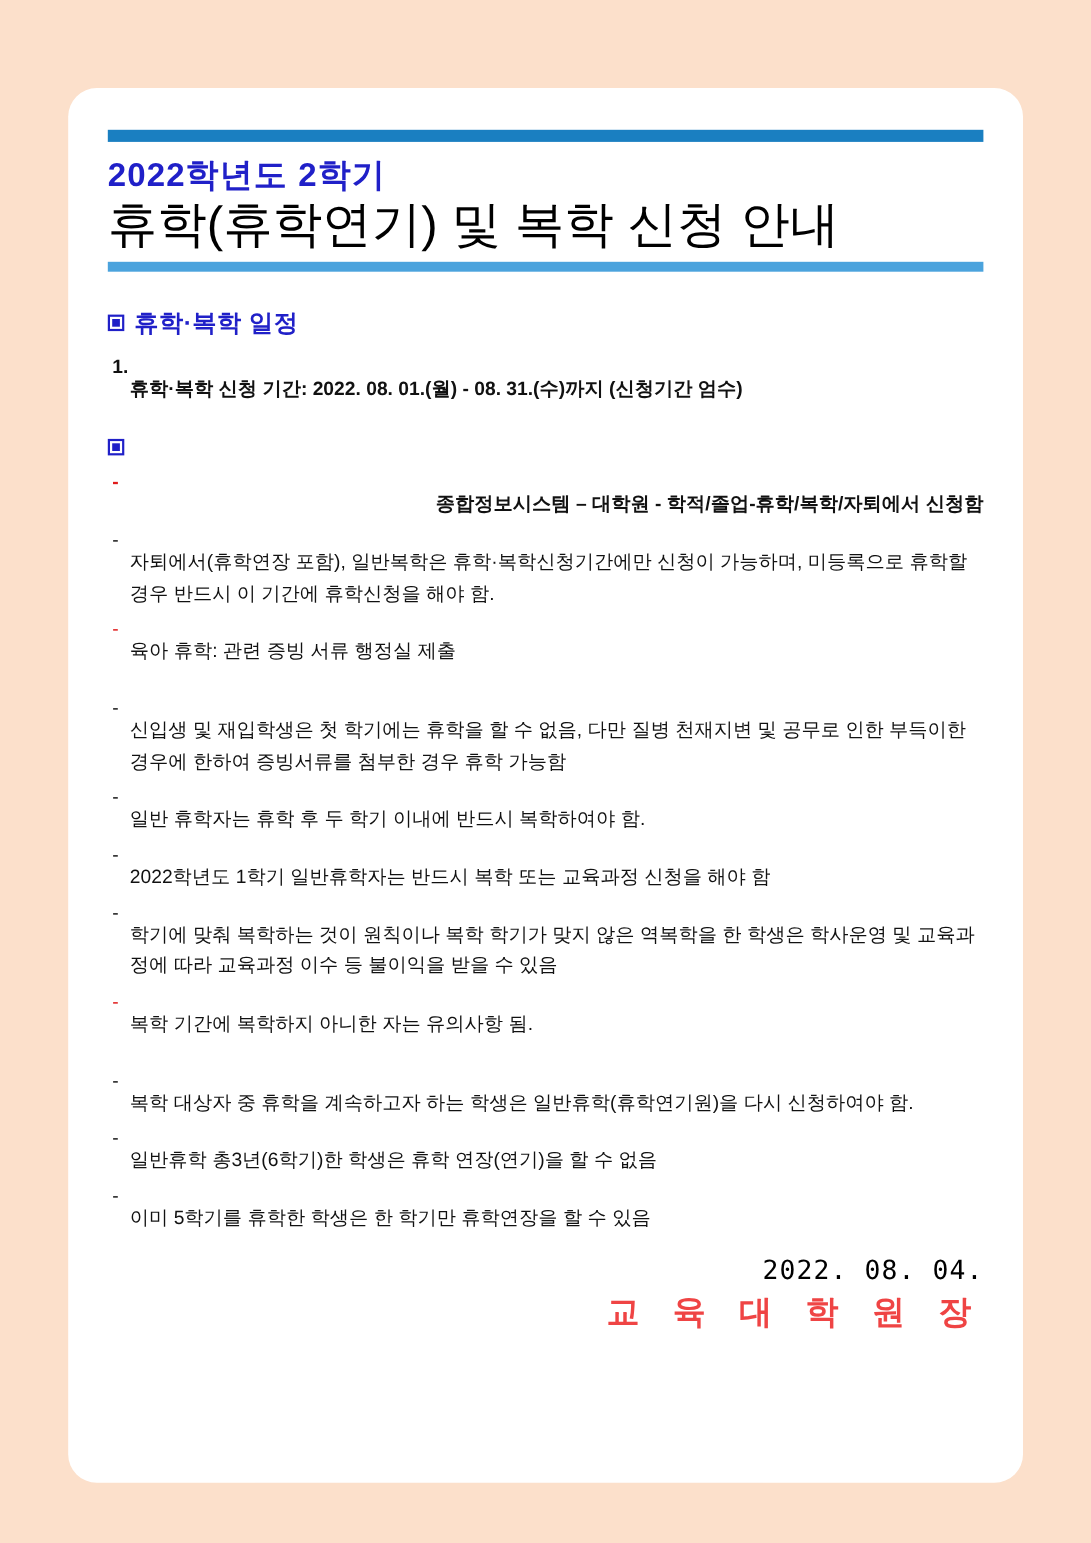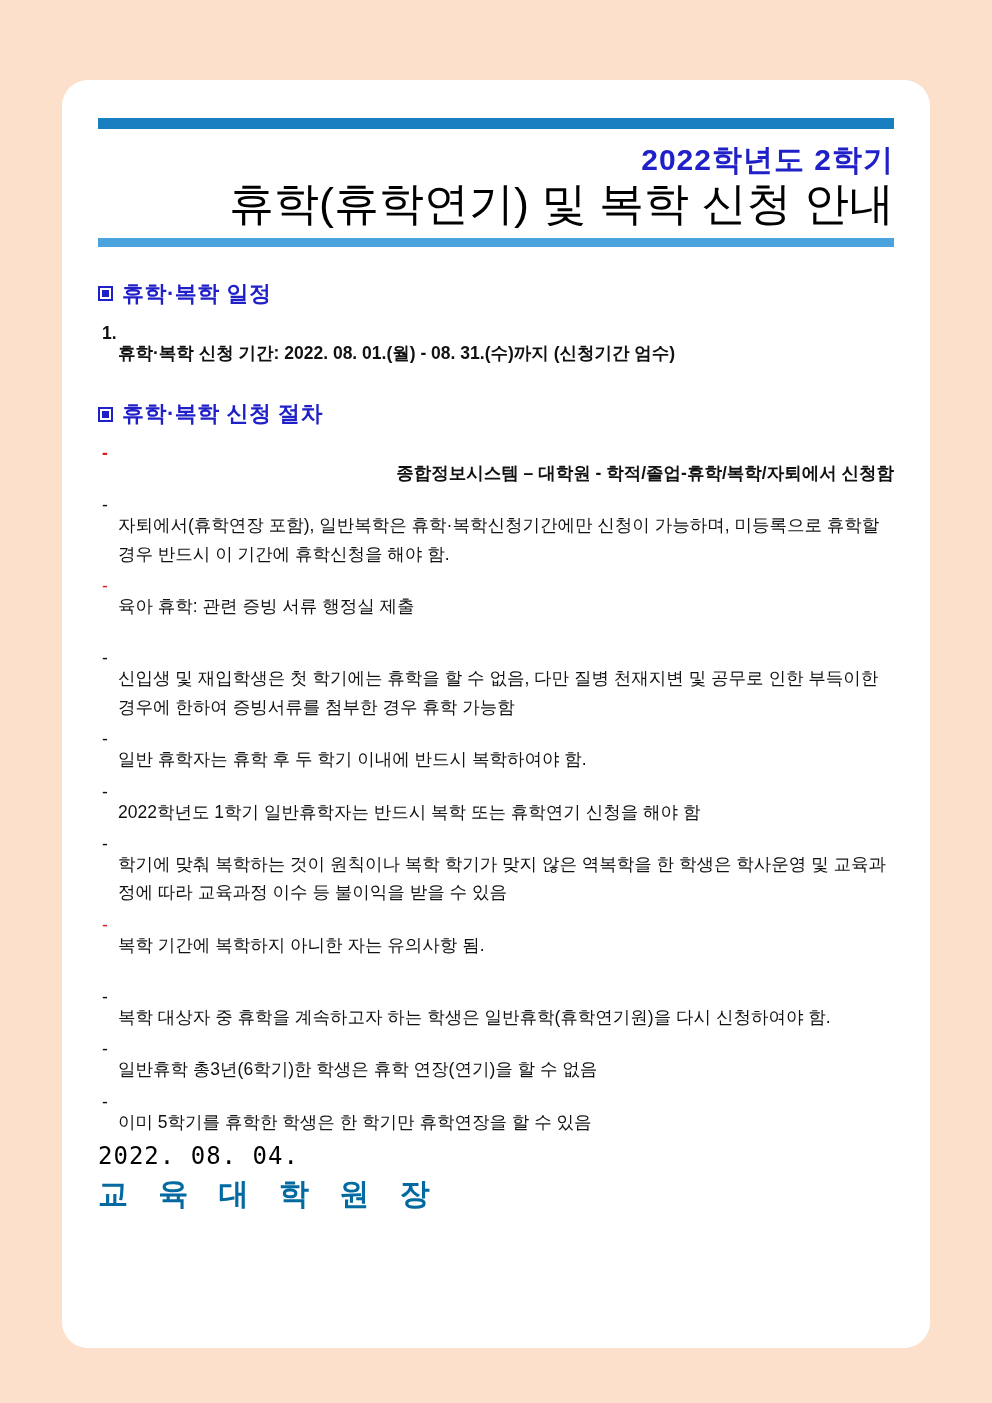--- a/index.html
+++ b/index.html
@@ -34,21 +34,21 @@
     height: 11px;
     background: #1a7fc1;
     margin: 0 0 14px 0;
   }
   .rule-bottom {
     height: 9px;
     background: #4ba3dd;
     margin: 8px 0 0 0;
   }
   .title-wrap {
-    text-align: right;
+    text-align: left;
   }
   .title-sub {
     color: #2020c8;
     font-size: 30px;
     font-weight: bold;
     letter-spacing: 1px;
     line-height: 1.1;
     margin-bottom: 2px;
   }
   .title-main {
@@ -111,35 +111,35 @@
     box-sizing: border-box;
   }
   ul.items li .tx {
     flex: 1;
     margin-top: 20px;
   }
   li.red, li.red .mk { color: #e01b1b; }
   li.bold .tx, li.bold .mk { font-weight: bold; text-align: right; }
   li.numbered { font-weight: bold; color: #e01b1b; font-size: 17px; }
   .sign {
-    margin-top: 6px;
-    text-align: left;
+    margin-top: 20px;
+    text-align: right;
   }
   .sign-date {
     font-family: "DejaVu Sans Mono", monospace;
     font-size: 24px;
     letter-spacing: 1px;
     color: #000;
     margin-bottom: 4px;
   }
   .sign-name {
     font-size: 30px;
     font-weight: bold;
     letter-spacing: 11px;
-    color: #0369a1;
+    color: #ef4444;
   }
 </style>
 </head>
 <body>
 
 <div class="page">
   <div class="inner">
 
     <div class="rule-top"></div>
 
@@ -159,21 +159,20 @@
         <li class="numbered">
           <span class="mk">1.</span>
           <span class="tx">휴학·복학 신청 기간: 2022. 08. 01.(월) - 08. 31.(수)까지 (신청기간 엄수)</span>
         </li>
       </ul>
     </div>
 
     <div class="section">
       <div class="section-head">
         <span class="bullet-sq"></span>
-        <span>휴학·복학 신청 절차</span>
       </div>
       <ul class="items">
         <li class="red bold">
           <span class="mk">-</span>
           <span class="tx">종합정보시스템 – 대학원 -  학적/졸업-휴학/복학/자퇴에서 신청함</span>
         </li>
         <li>
           <span class="mk">-</span>
           <span class="tx">자퇴에서(휴학연장 포함), 일반복학은 휴학·복학신청기간에만 신청이 가능하며, 미등록으로 휴학할 경우 반드시 이 기간에 휴학신청을 해야 함.</span>
         </li>
@@ -189,21 +188,21 @@
         <li>
           <span class="mk">-</span>
           <span class="tx">신입생 및 재입학생은 첫 학기에는 휴학을 할 수 없음, 다만 질병 천재지변 및 공무로 인한 부득이한 경우에 한하여 증빙서류를 첨부한 경우 휴학 가능함</span>
         </li>
         <li>
           <span class="mk">-</span>
           <span class="tx">일반 휴학자는 휴학 후 두 학기 이내에 반드시 복학하여야 함.</span>
         </li>
         <li>
           <span class="mk">-</span>
-          <span class="tx">2022학년도 1학기 일반휴학자는 반드시 복학 또는 휴학연기 신청을 해야 함</span>
+          <span class="tx">2022학년도 1학기 일반휴학자는 반드시 복학 또는 교육과정 신청을 해야 함</span>
         </li>
         <li>
           <span class="mk">-</span>
           <span class="tx">학기에 맞춰 복학하는 것이 원칙이나 복학 학기가 맞지 않은 역복학을 한 학생은 학사운영 및 교육과정에 따라 교육과정 이수 등 불이익을 받을 수 있음</span>
         </li>
         <li class="red">
           <span class="mk">-</span>
           <span class="tx">복학 기간에 복학하지 아니한 자는 유의사항 됨.</span>
         </li>
       </ul>

